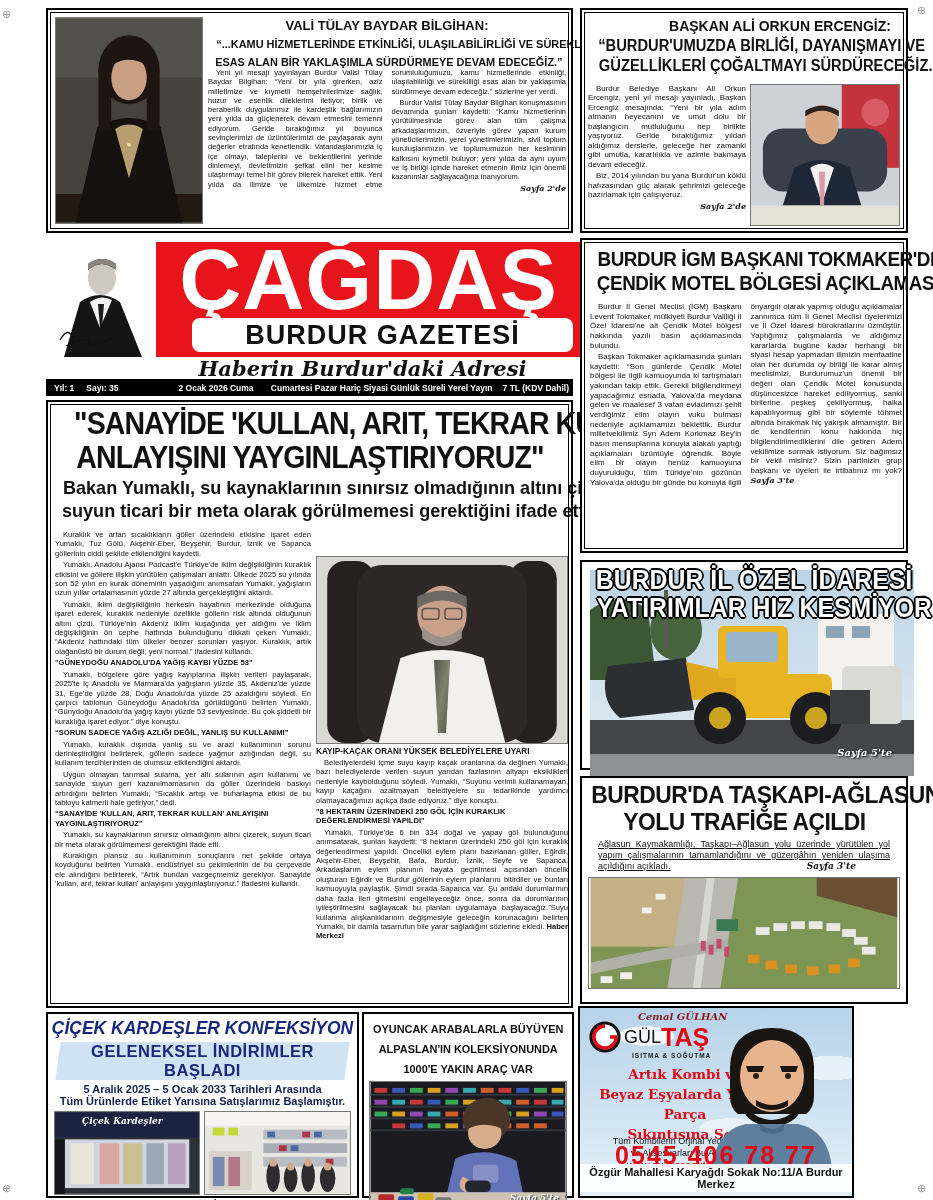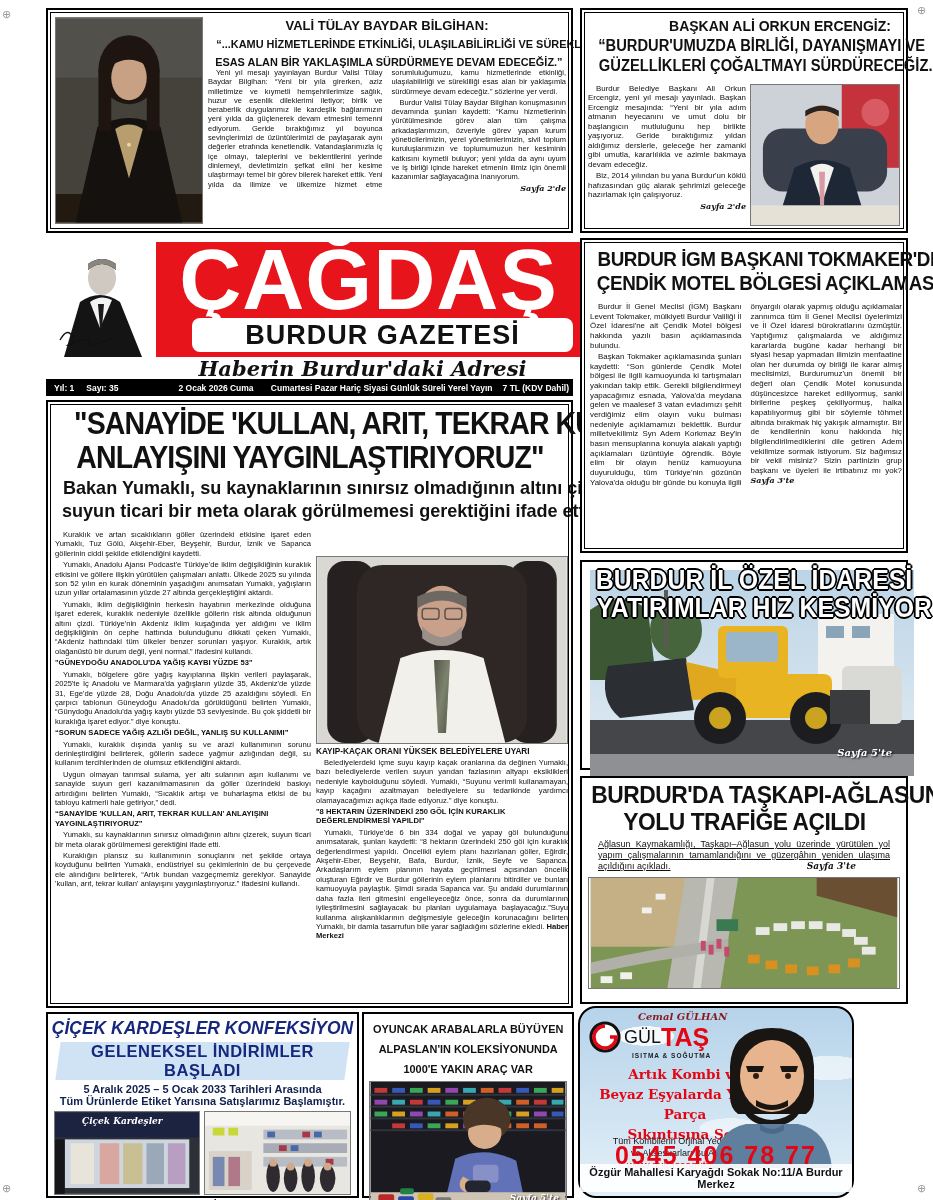--- a/index.html
+++ b/index.html
@@ -411,21 +411,21 @@
       </svg>
       <div class="abs script" style="right:8px;bottom:6px;font-size:9px;color:#fff;text-shadow:1px 1px 2px #000;">Sayfa 5'te</div>
     </div>
   </div>
 
   <div class="box" style="left:578px;top:1006px;width:276px;height:192px;
        background:
          radial-gradient(46px 16px at 66px 28px, rgba(255,255,255,.85) 60%, transparent 62%),
          radial-gradient(60px 20px at 250px 60px, rgba(255,255,255,.6) 60%, transparent 62%),
          radial-gradient(50px 16px at 150px 120px, rgba(255,255,255,.5) 60%, transparent 62%),
-         linear-gradient(#b6d3ea,#e4f0f8); border-radius: 18px;">
+         linear-gradient(#b6d3ea,#e4f0f8);">
     <div class="abs script" style="left:58px;top:3px;font-size:10px;color:#8a1a1a;">Cemal GÜLHAN</div>
     <div class="abs" style="left:8px;top:12px;display:flex;align-items:center;">
       <svg width="34" height="34" viewBox="0 0 34 34">
         <circle cx="17" cy="17" r="14" fill="#fff" stroke="#111" stroke-width="3.2"></circle>
         <path d="M17 6 a11 11 0 1 0 11 11 l-6 0" fill="none" stroke="#e30613" stroke-width="3.4"></path>
       </svg>
       <span style="font-size:18px;font-weight:400;color:#111;margin-left:2px;">GÜL</span>
         <span style="font-size:25px;font-weight:700;color:#e30613;">TAŞ</span>
     </div>
     <div class="abs" style="left:52px;top:44px;font-size:6.5px;font-weight:700;letter-spacing:1px;color:#222;">ISITMA  &amp;  SOĞUTMA</div>

